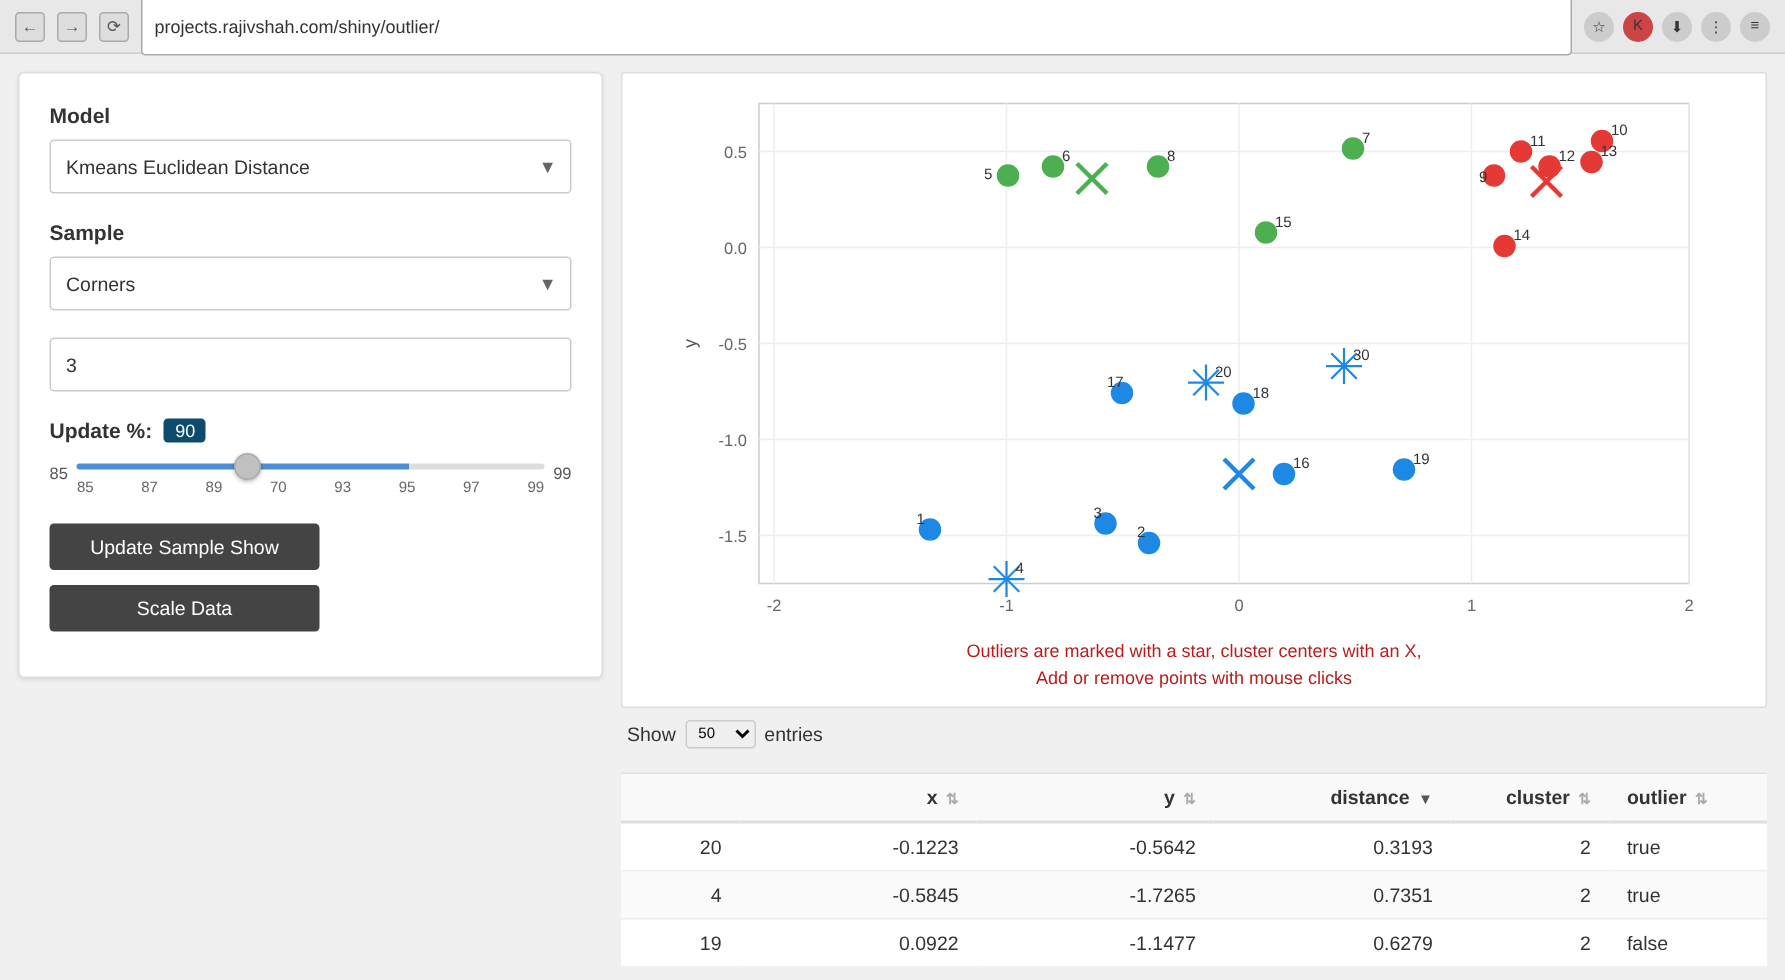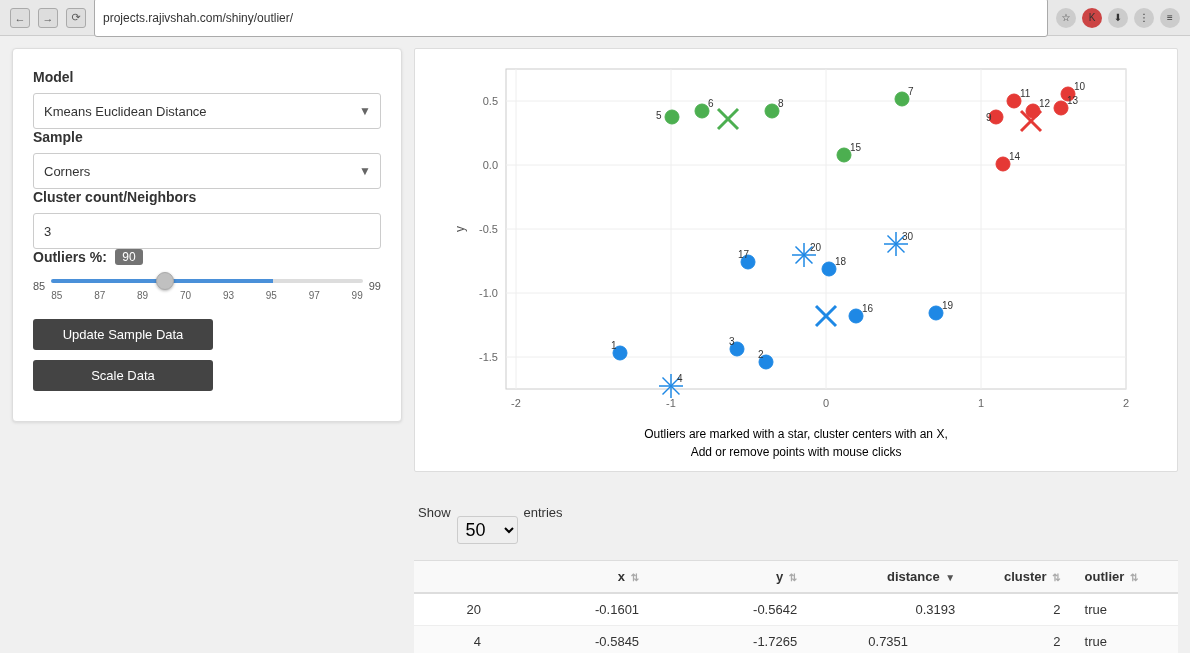--- a/index.html
+++ b/index.html
@@ -67,20 +67,21 @@
     }
     .control-panel {
       background: white;
       border: 1px solid #ddd;
       border-radius: 4px;
       padding: 20px;
       box-shadow: 0 1px 3px rgba(0,0,0,0.1);
     }
 
     .control-group {
+      margin-bottom: 18px;
     }
     .control-label {
       font-weight: bold;
       font-size: 14px;
       margin-bottom: 8px;
       color: #333;
     }
 
     .dropdown-wrapper {
       position: relative;
@@ -120,21 +121,21 @@
     
     .slider-section { margin-bottom: 18px; }
     .slider-header {
       display: flex;
       align-items: center;
       gap: 8px;
       margin-bottom: 6px;
     }
     .slider-label { font-weight: bold; font-size: 14px; }
     .slider-value-box {
-      background: #737373;
+      background: #0c4a6e;
       color: white;
       border-radius: 3px;
       padding: 1px 6px;
       font-size: 12px;
       min-width: 28px;
       text-align: center;
     }
     .slider-range-row {
       display: flex;
       align-items: center;
@@ -217,40 +218,39 @@
 
     .chart-svg-wrapper {
       width: 100%;
       height: 360px;
       position: relative;
     }
 
     .chart-caption {
       text-align: center;
       font-size: 12px;
-      color: #000000;
+      color: #b91c1c;
       margin-top: 6px;
       line-height: 1.5;
     }
 
     
     .table-controls {
       display: flex;
       align-items: center;
       gap: 6px;
       margin-bottom: 8px;
       padding: 0 4px;
     }
     .show-label { font-size: 13px; }
     .entries-select {
       border: 1px solid #ccc;
       border-radius: 3px;
       padding: 2px 4px;
-      font-size: 18px;
-      margin-top: 36px;
+      font-size: 10px;
     }
     .entries-label { font-size: 13px; }
 
     table {
       width: 100%;
       border-collapse: collapse;
       background: white;
       font-size: 13px;
     }
     thead tr {
@@ -318,27 +318,26 @@
             <option>Corners</option>
             <option>Blobs</option>
             <option>Moons</option>
             <option>Circles</option>
           </select>
           <span class="dropdown-arrow">▼</span>
         </div>
       </div>
 
       <div class="control-group">
-        <div class="control-label">Cluster count/Neighbors</div>
         <input class="number-input" type="number" value="3" style="">
       </div>
 
       <div class="slider-section">
         <div class="slider-header">
-          <span class="slider-label">Outliers %:</span>
+          <span class="slider-label">Update %:</span>
           <span class="slider-value-box">90</span>
         </div>
         <div class="slider-range-row">
           <span class="slider-min-label">85</span>
           <div class="slider-wrapper">
             <input class="slider-input" type="range" min="85" max="99" value="90" style="">
             <div class="slider-ticks">
               <span class="slider-tick">85</span>
               <span class="slider-tick">87</span>
               <span class="slider-tick">89</span>
@@ -346,21 +345,21 @@
               <span class="slider-tick">93</span>
               <span class="slider-tick">95</span>
               <span class="slider-tick">97</span>
               <span class="slider-tick">99</span>
             </div>
           </div>
           <span class="slider-max-label">99</span>
         </div>
       </div>
 
-      <button class="btn-dark">Update Sample Data</button>
+      <button class="btn-dark">Update Sample Show</button>
       <button class="btn-dark">Scale Data</button>
 
     </div>
   </div>
 
   <div class="right-content">
 
 
     <div class="chart-container">
       <div class="chart-svg-wrapper">
@@ -513,31 +512,31 @@
           <th class="col-x">x <span class="sort-icon">⇅</span></th>
           <th class="col-y">y <span class="sort-icon">⇅</span></th>
           <th class="col-distance">distance <span class="sort-icon sort-active">▼</span></th>
           <th class="col-cluster">cluster <span class="sort-icon">⇅</span></th>
           <th class="col-outlier">outlier <span class="sort-icon">⇅</span></th>
         </tr>
       </thead>
       <tbody id="table-body">
       <tr>
       <td class="col-index">20</td>
-      <td class="col-x" style="text-align:right">-0.1601</td>
+      <td class="col-x" style="text-align:right">-0.1223</td>
       <td class="col-y" style="text-align:right">-0.5642</td>
       <td class="col-distance" style="text-align:right">0.3193</td>
       <td class="col-cluster" style="text-align:right">2</td>
       <td class="col-outlier">true</td>
     </tr>
           <tr>
       <td class="col-index">4</td>
       <td class="col-x" style="text-align:right">-0.5845</td>
       <td class="col-y" style="text-align:right">-1.7265</td>
-      <td class="col-distance" style="text-align:center">0.7351</td>
+      <td class="col-distance" style="text-align:right">0.7351</td>
       <td class="col-cluster" style="text-align:right">2</td>
       <td class="col-outlier">true</td>
     </tr>
           <tr>
       <td class="col-index">19</td>
       <td class="col-x" style="text-align:right">0.0922</td>
       <td class="col-y" style="text-align:right">-1.1477</td>
       <td class="col-distance" style="text-align:right">0.6279</td>
       <td class="col-cluster" style="text-align:right">2</td>
       <td class="col-outlier">false</td>

